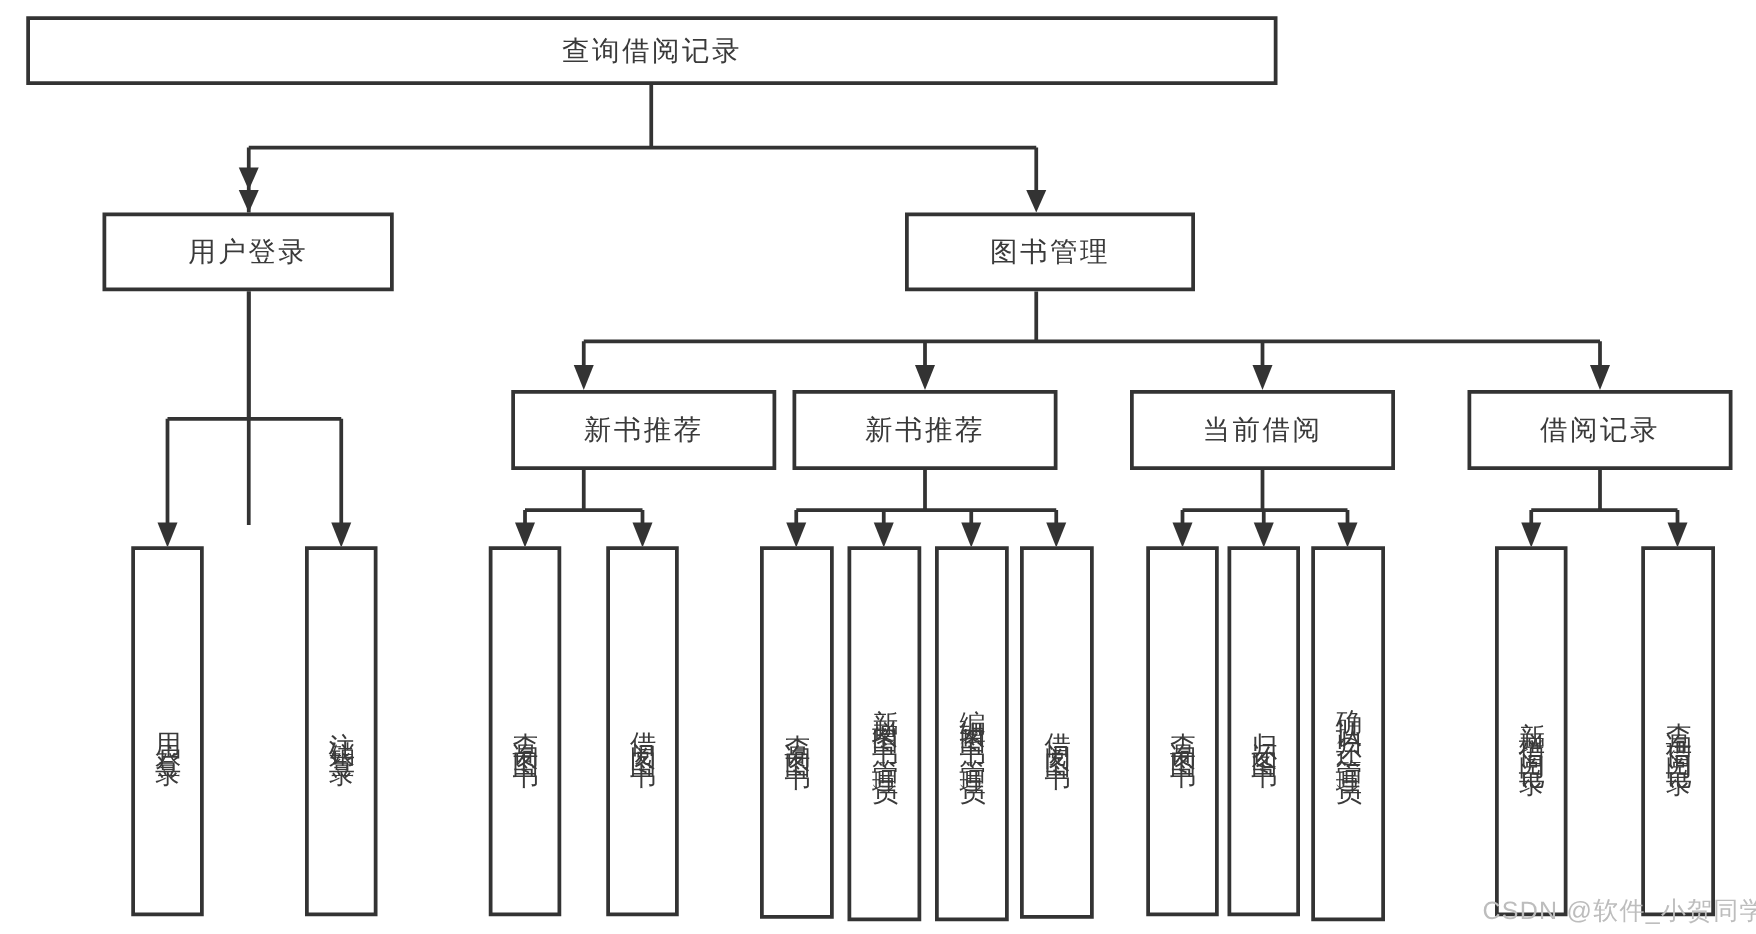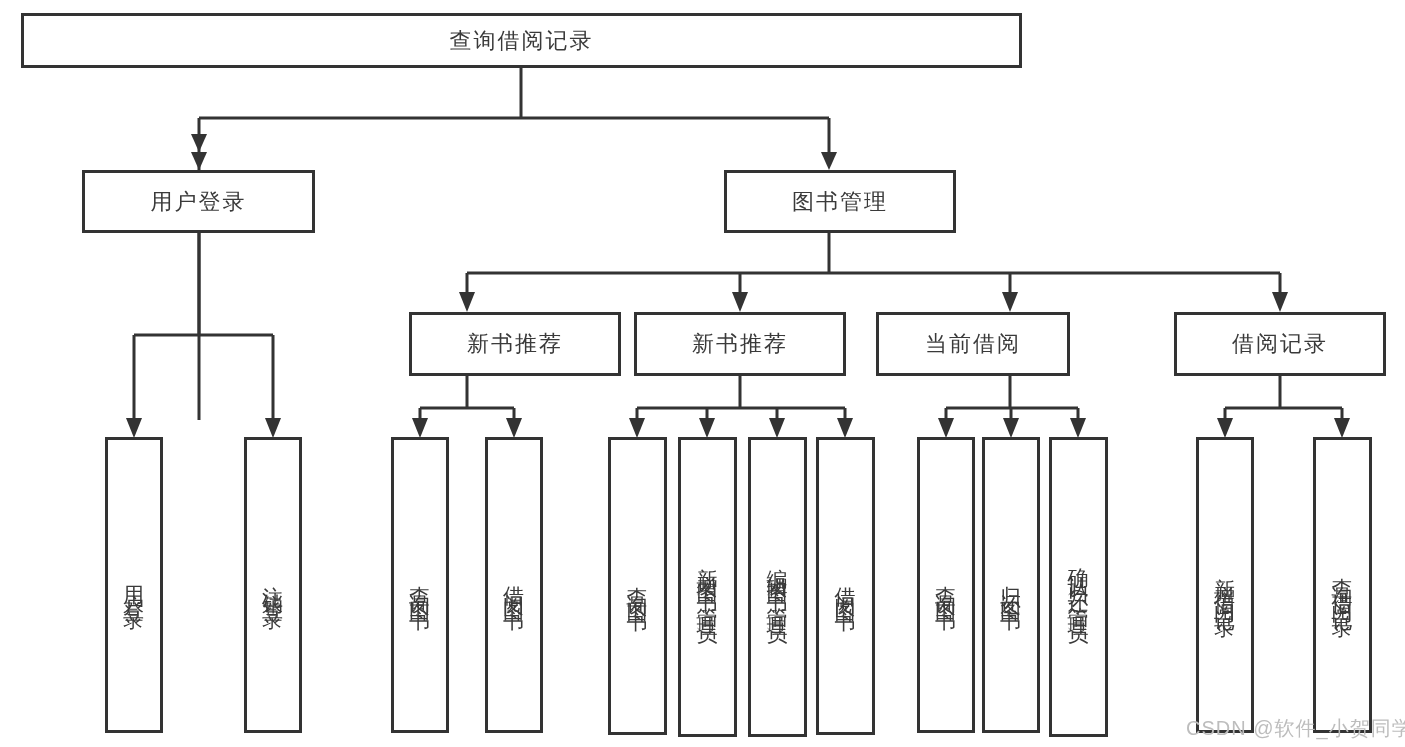--- a/index.html
+++ b/index.html
@@ -111,21 +111,21 @@
     </g>
   </svg>
 
   <div class="box" style="left:21px; top:13px; width:1001px; height:55px;">查询借阅记录</div>
 
   <div class="box" style="left:82px; top:170px; width:233px; height:63px;">用户登录</div>
   <div class="box" style="left:712px; top:170px; width:232px; height:63px;margin-left:12px;">图书管理</div>
 
   <div class="box" style="left:361px; top:312px; width:212px; height:64px;margin-left:48px;">新书推荐</div>
   <div class="box" style="left:634px; top:312px; width:212px; height:64px;">新书推荐</div>
-  <div class="box" style="left:876px; top:312px; width:194px; height:64px;">当前借阅</div>
+  <div class="box" style="left:904px; top:312px; width:212px; height:64px;">当前借阅</div>
   <div class="box" style="left:1174px; top:312px; width:212px; height:64px;">借阅记录</div>
 
   <div class="box v" style="left:105px; top:437px; width:58px; height:296px;">用户登录</div>
   <div class="box v" style="left:244px; top:437px; width:58px; height:296px;">注销登录</div>
 
   <div class="box v" style="left:391px; top:437px; width:58px; height:296px;">查询图书</div>
   <div class="box v" style="left:485px; top:437px; width:58px; height:296px;">借阅图书</div>
 
   <div class="box v" style="left:608px; top:437px; width:59px; height:298px;">查询图书</div>
   <div class="box v" style="left:678px; top:437px; width:59px; height:300px;">新增图书（管理员）</div>

